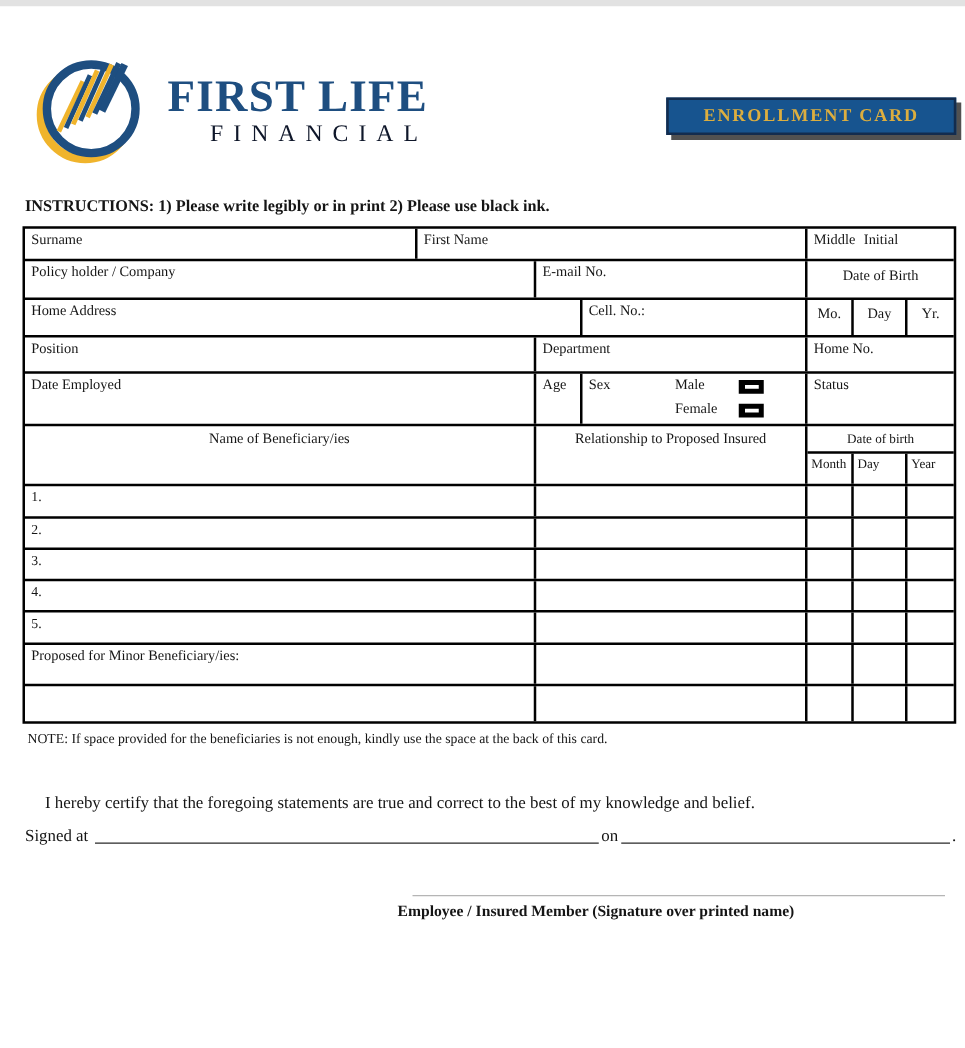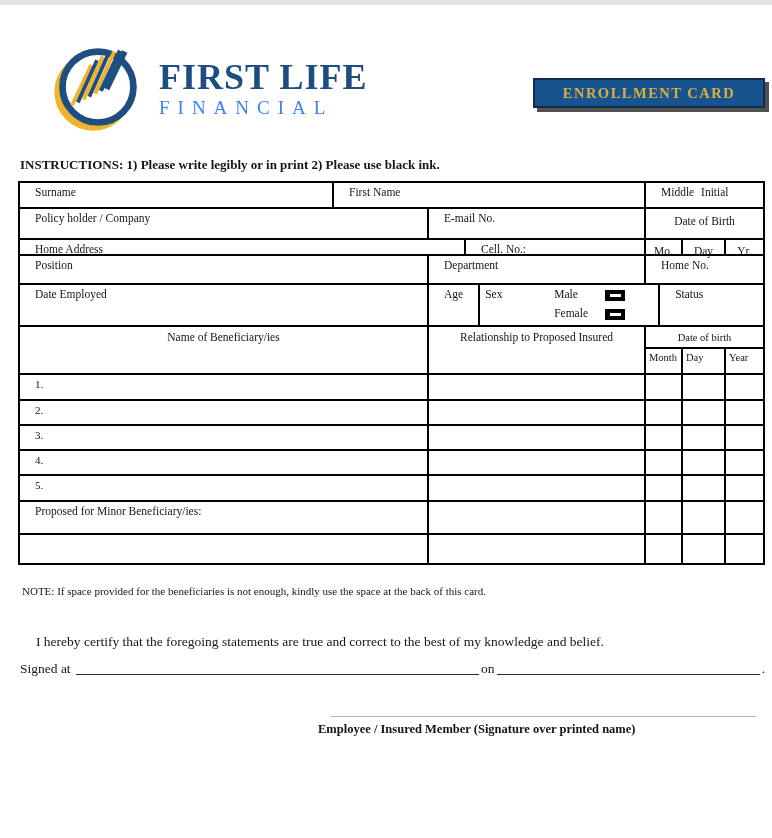--- a/index.html
+++ b/index.html
@@ -4,47 +4,47 @@
 <style>
   * { margin:0; padding:0; box-sizing:border-box; }
   html,body { background:#ffffff; }
   .page {
     position:relative; width:772px; height:838px; background:#ffffff;
     font-family:"Liberation Serif", serif; color:#151515; overflow:hidden;
   }
   .top-strip { position:absolute; left:0; top:0; width:772px; height:5px; background:#e2e2e2; }
 
   
-  .brand { position:absolute; left:49px; top:42px; display:flex; align-items:center; }
+  .brand { position:absolute; left:24px; top:42px; display:flex; align-items:center;text-align:right; }
   .logo-mark { width:96px; height:92px; flex:0 0 96px; }
   .brand-text { margin-left:14px; }
   .brand-line1 { font-size:36px; font-weight:bold; color:#1e4e80; letter-spacing:1px; line-height:1.05; }
-  .brand-line2 { font-size:19px; color:#3b82f6; letter-spacing:8px; margin-top:2px; line-height:1; }
+  .brand-line2 { font-size:19px; color:#0f172a; letter-spacing:8px; margin-top:2px; line-height:1; }
 
   
   .banner {
     position:absolute; left:533px; top:78px; width:232px; height:30px;
     background:#17548f; border:2px solid #132c4e; box-shadow:4px 4px 0 #515151;
     display:flex; align-items:center; justify-content:center;
   }
   .banner span { color:#dcae3f; font-weight:bold; font-size:14.5px; letter-spacing:1.5px; }
 
   
   .instructions { position:absolute; left:20px; top:157px; font-size:13px; font-weight:bold; }
 
   
   .ftable { position:absolute; left:18px; top:181px; width:747px; border:2px solid #000; background:#fff; }
   .frow { display:flex; border-bottom:2px solid #000; }
   .frow.last { border-bottom:none; }
-  .fcell { border-right:2px solid #000; padding:3px 15px; font-size:11.5px; position:relative; }
+  .fcell { border-right:2px solid #000; padding:3px 5px; font-size:11.5px; position:relative; }
   .fcell.endc { border-right:none; }
   .fcell.center { text-align:center; padding-left:0; padding-right:0; }
   .fcell.nopad { padding:0; }
   
-  .hr1{height:26px}.hr2{height:31px}.hr3{height:16px}.hr4{height:29px}.hr5{height:42px}
+  .hr1{height:26px}.hr2{height:31px}.hr3{height:30px}.hr4{height:29px}.hr5{height:42px}
   .hrb{height:48px}.hrn{height:25px}.hrn1{height:26px}.hrt{height:33px}.hre{height:28px}
   
   .c314{flex:0 0 314px}.c312{flex:0 0 312px}.c117{flex:0 0 117px}
   .c409{flex:0 0 409px}.c217{flex:0 0 217px}
   .c446{flex:0 0 446px}.c180{flex:0 0 180px}
   .c37a{flex:0 0 37px}.c43{flex:0 0 43px}.c37b{flex:0 0 37px}
 
   
   .sex-label { position:absolute; left:5px; top:3px; }
   .male-label { position:absolute; left:74px; top:3px; }

